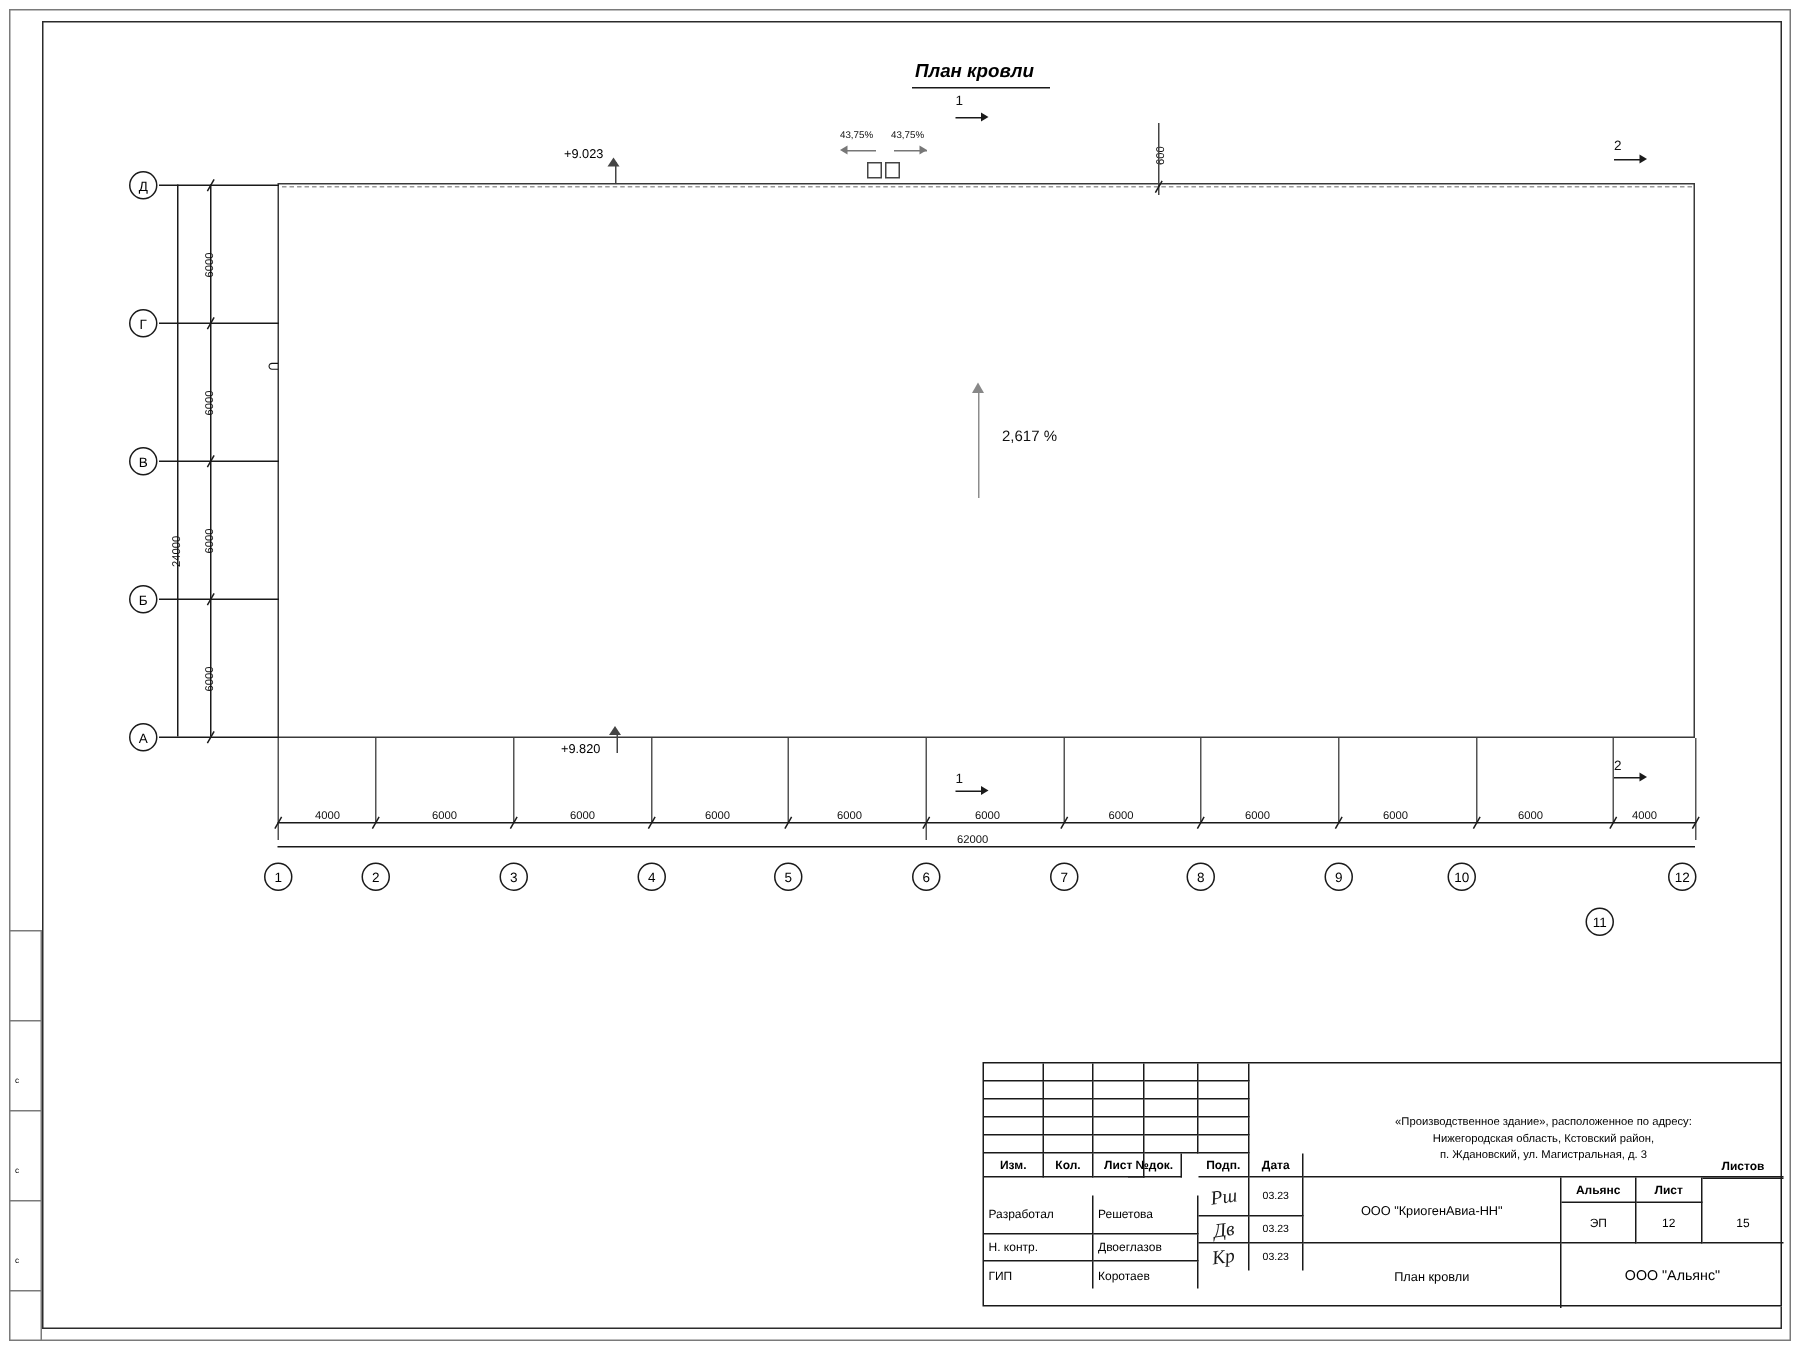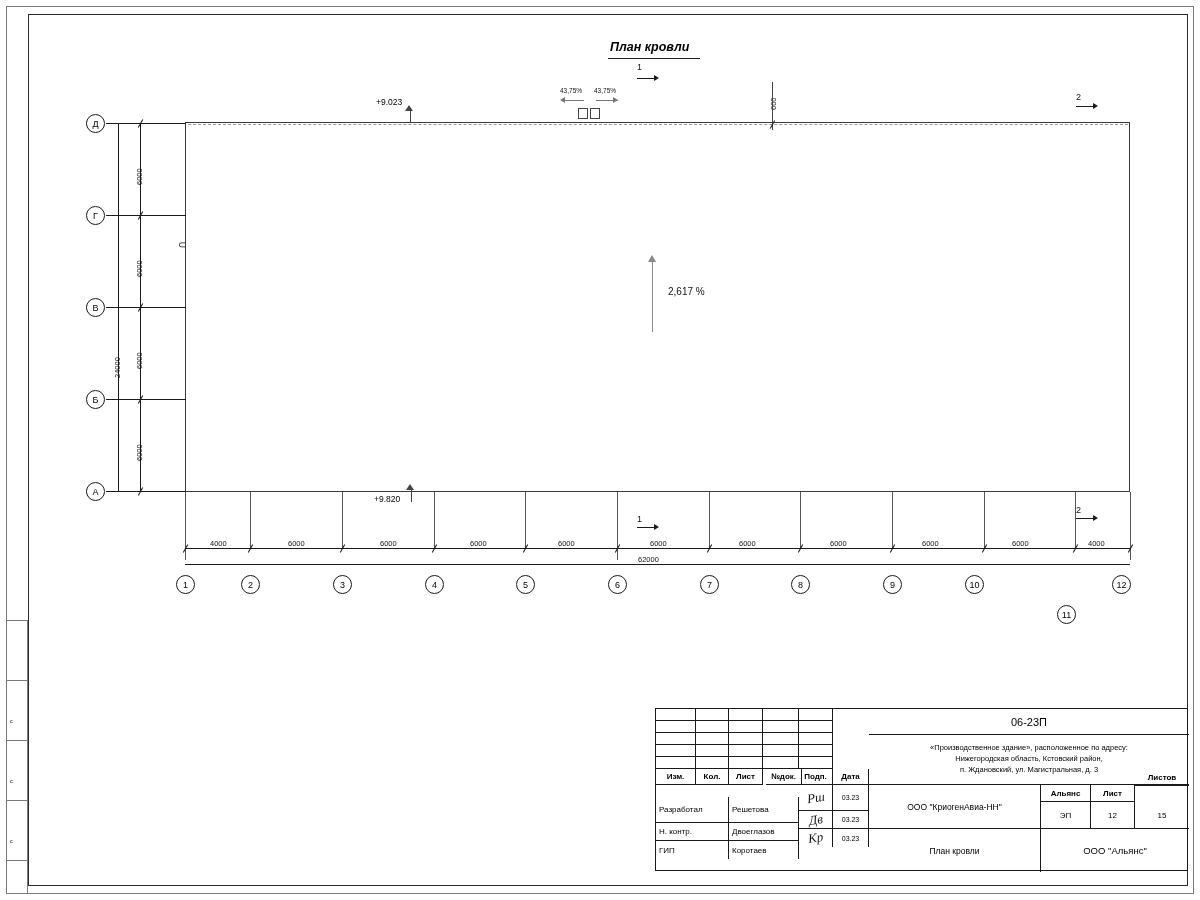--- a/index.html
+++ b/index.html
@@ -336,21 +336,21 @@
 
     <div class="cell" style="left:0; top:48px; width:40px; height:12px;"></div>
     <div class="cell" style="left:40px; top:48px; width:33px; height:12px;"></div>
     <div class="cell" style="left:73px; top:48px; width:34px; height:12px;"></div>
     <div class="cell" style="left:107px; top:48px; width:36px; height:12px;"></div>
     <div class="cell" style="left:143px; top:48px; width:34px; height:12px;"></div>
 
     <div class="cell" style="left:0; top:60px; width:40px; height:16px; font-weight:bold;">Изм.</div>
     <div class="cell" style="left:40px; top:60px; width:33px; height:16px; font-weight:bold;">Кол.</div>
     <div class="cell" style="left:73px; top:60px; width:34px; height:16px; font-weight:bold;">Лист</div>
-    <div class="cell" style="left:110px; top:60px; width:36px; height:16px; font-weight:bold;">№док.</div>
+    <div class="cell" style="left:96px; top:60px; width:36px; height:16px; font-weight:bold;">№док.</div>
     <div class="cell" style="left:143px; top:60px; width:34px; height:16px; font-weight:bold;">Подп.</div>
     <div class="cell" style="left:177px; top:60px; width:36px; height:16px; font-weight:bold;">Дата</div>
 
     <div class="cell left" style="left:0; top:76px; width:73px; height:26px;">Разработал</div>
     <div class="cell left" style="left:73px; top:76px; width:70px; height:26px;">Решетова</div>
     <div class="cell" style="left:143px; top:76px; width:34px; height:26px;">
       <span class="sig">Рш</span>
     </div>
     <div class="cell" style="left:177px; top:76px; width:36px; height:26px; font-size:7px;">03.23</div>
 
@@ -361,21 +361,20 @@
     </div>
     <div class="cell" style="left:177px; top:102px; width:36px; height:18px; font-size:7px;">03.23</div>
 
     <div class="cell left nb" style="left:0; top:120px; width:73px; height:18px;">ГИП</div>
     <div class="cell left nb" style="left:73px; top:120px; width:70px; height:18px;">Коротаев</div>
     <div class="cell nb" style="left:143px; top:120px; width:34px; height:18px;">
       <span class="sig">Кр</span>
     </div>
     <div class="cell nb" style="left:177px; top:120px; width:36px; height:18px; font-size:7px;">03.23</div>
 
-    <div class="cell" style="left:213px; top:0; width:320px; height:26px; font-size:11px; border-right:none;">06-23П</div>
 
     <div class="cell" style="left:213px; top:26px; width:320px; height:50px; border-right:none; flex-direction:column; font-size:7.5px; line-height:1.45;">
       <div>«Производственное здание», расположенное по адресу:</div>
       <div>Нижегородская область, Кстовский район,</div>
       <div>п. Ждановский, ул. Магистральная, д. 3</div>
     </div>
 
     <div class="cell" style="left:213px; top:76px; width:172px; height:44px; font-size:8.5px;">ООО "КриогенАвиа-НН"</div>
     <div class="cell nb" style="left:213px; top:120px; width:172px; height:43px; font-size:8.5px;">План кровли</div>
 

